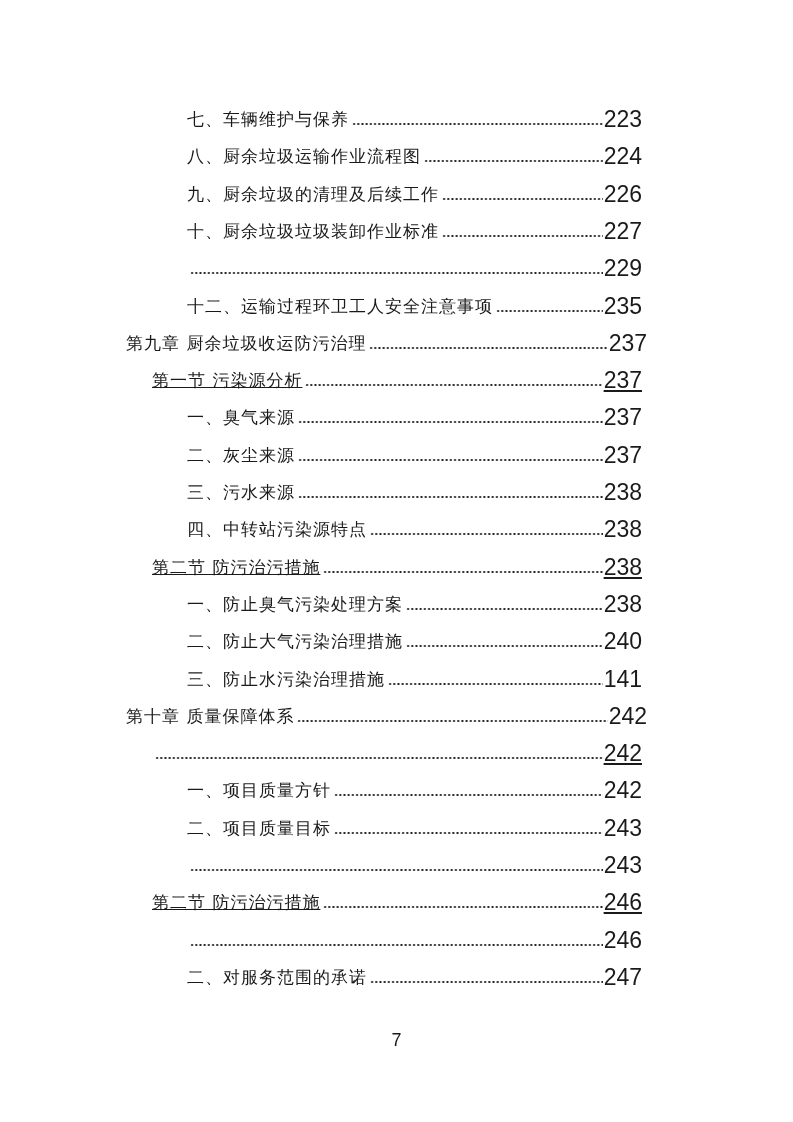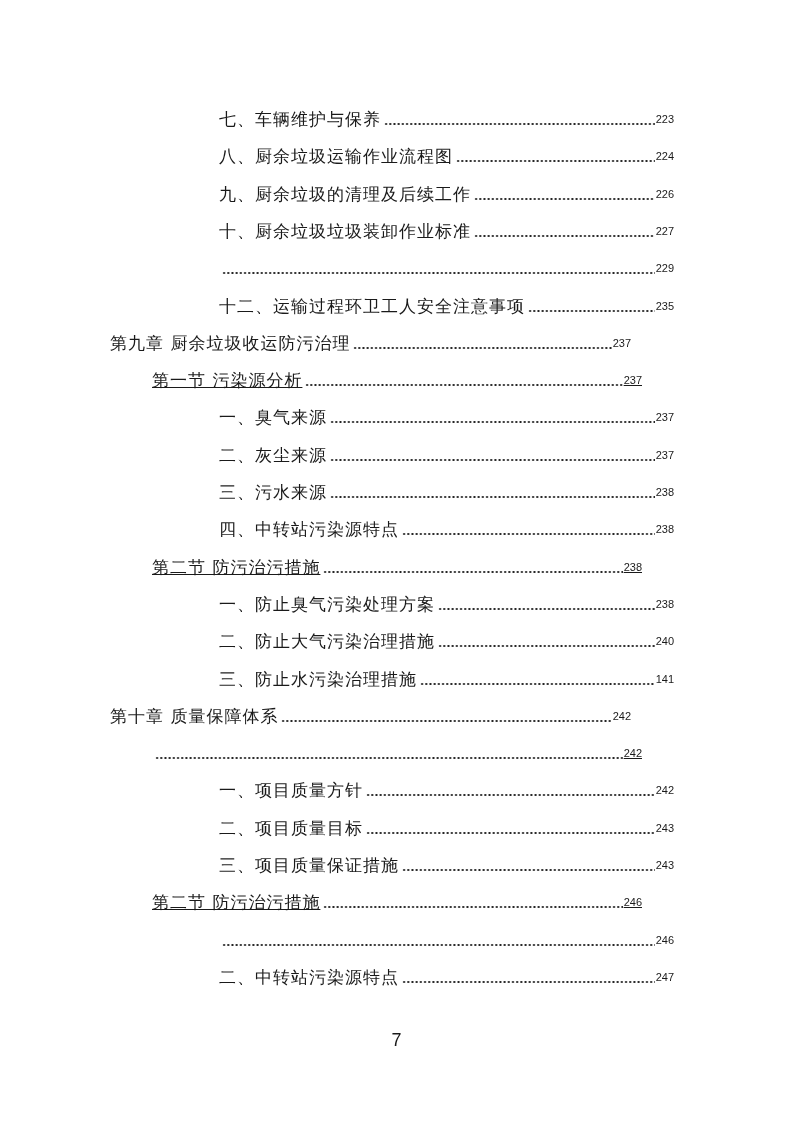--- a/index.html
+++ b/index.html
@@ -1,28 +1,28 @@
 <!DOCTYPE html>
 <html><head>
   <meta charset="utf-8">
   <style>
     html, body { margin: 0; padding: 0; background: #ffffff; }
     body { width: 793px; height: 1122px; position: relative; overflow: hidden;
            font-family: "DejaVu Sans", sans-serif; color: #1a1a1a; }
     .toc { position: absolute; left: 0; top: 100px; width: 793px; }
     .toc-row { position: absolute; height: 30px; display: flex; align-items: flex-end;
                font-size: 17px; line-height: 22px; white-space: nowrap; }
-    .toc-row.l1 { left: 110px; width: 521px; justify-content: flex-end; }
+    .toc-row.l1 { left: 126px; width: 521px; justify-content: flex-end; }
     .toc-row.l2 { left: 152px; width: 490px; text-decoration: underline; }
-    .toc-row.l3 { left: 187px; width: 455px; margin-left: 32px; }
+    .toc-row.l3 { left: 187px; width: 455px; }
     .toc-title { flex: 0 0 auto; letter-spacing: 1px; }
     .toc-leader { flex: 1 1 auto; overflow: hidden; margin: 0 1px 4px 3px; height: 14px;
                   background-image: radial-gradient(circle, #222 0.9px, transparent 1.1px);
                   background-size: 4.2px 4px; background-repeat: repeat-x; background-position: left bottom; }
-    .toc-page { flex: 0 0 auto; font-family: "Liberation Sans", sans-serif; font-size: 11px; }
+    .toc-page { flex: 0 0 auto; font-family: "Liberation Sans", sans-serif; font-size: 23px; }
     .page-number { position: absolute; top: 1030px; left: 0; width: 793px; text-align: center;
                    font-family: "Liberation Sans", sans-serif; font-size: 18px; }
   </style>
 </head>
 <body>
 
 <div class="toc">
   <div class="toc-row l3" style="top:0px">
     <span class="toc-title">七、车辆维护与保养</span>
     <span class="toc-leader"></span>
@@ -115,33 +115,32 @@
     <span class="toc-title">一、项目质量方针</span>
     <span class="toc-leader"></span>
     <span class="toc-page">242</span>
   </div>
   <div class="toc-row l3" style="top:708.7px">
     <span class="toc-title">二、项目质量目标</span>
     <span class="toc-leader"></span>
     <span class="toc-page">243</span>
   </div>
   <div class="toc-row l3" style="top:746px">
-    <span class="toc-title">三、项目质量保证措施</span>
     <span class="toc-leader"></span>
     <span class="toc-page">243</span>
   </div>
   <div class="toc-row l2" style="top:783.3px">
     <span class="toc-title">第二节  防污治污措施</span>
     <span class="toc-leader"></span>
     <span class="toc-page">246</span>
   </div>
   <div class="toc-row l3" style="top:820.6px">
     <span class="toc-leader"></span>
     <span class="toc-page">246</span>
   </div>
   <div class="toc-row l3" style="top:857.9px">
-    <span class="toc-title">二、中转站污染源特点</span>
+    <span class="toc-title">二、对服务范围的承诺</span>
     <span class="toc-leader"></span>
     <span class="toc-page">247</span>
   </div>
 </div>
 
 <div class="page-number">7</div>
 
 </body></html>

